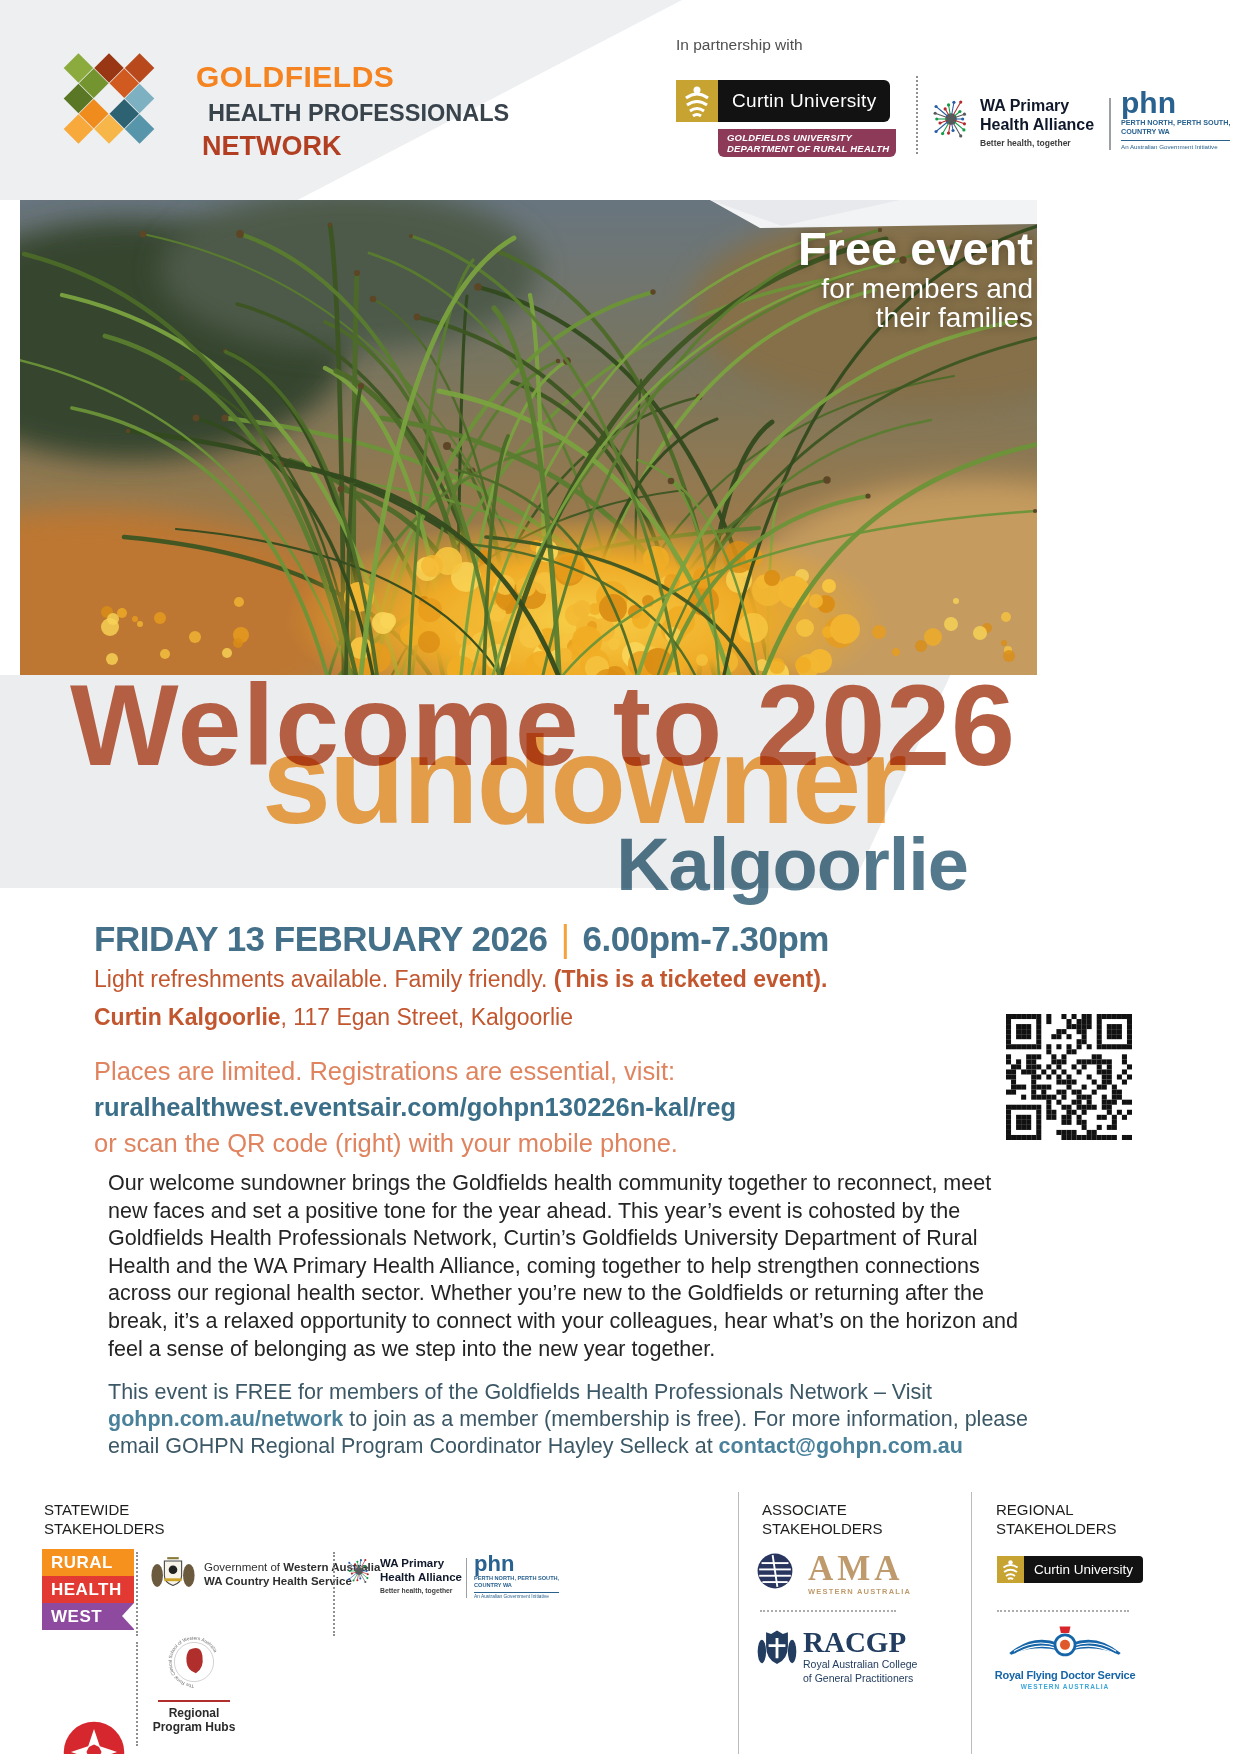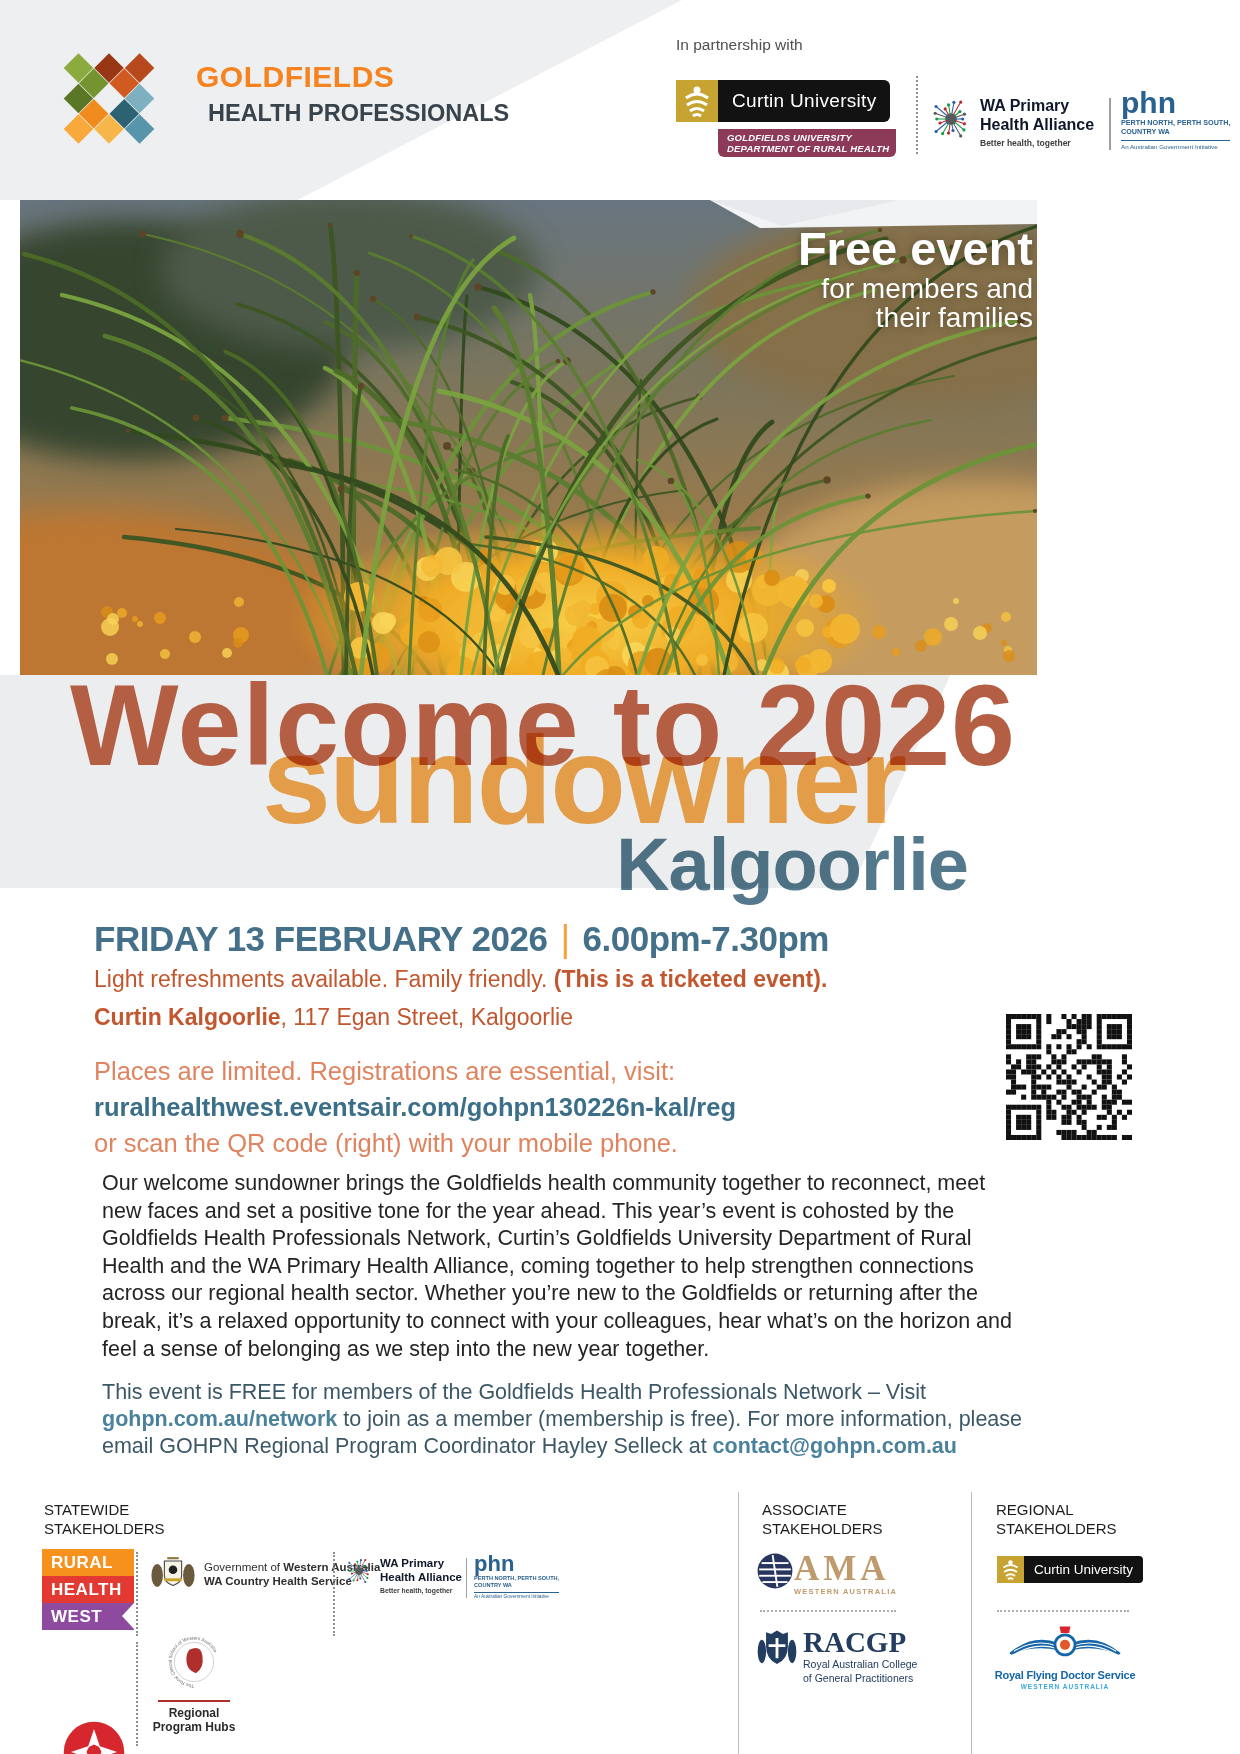--- a/index.html
+++ b/index.html
@@ -64,42 +64,42 @@
     mix-blend-mode:multiply;z-index:4}
 
   
   .date-row{position:absolute;left:94px;top:918px;font-size:35px;font-weight:700;
     color:#44708a;letter-spacing:-.5px}
   .date-pipe{color:#f5a23c;font-weight:400;padding:0 13px;font-size:37px}
   .detail{position:absolute;left:94px;font-size:23px;color:#c2572f}
   .bold{font-weight:700}
   .reg{position:absolute;left:94px;top:1053px;font-size:25.5px;line-height:36px;color:#e0835f}
   .reg-url{color:#3b6e88;font-weight:700;cursor:pointer}
-  .para{position:absolute;left:102px;width:928px}
+  .para{position:absolute;left:108px;width:928px}
   .para1{top:1170px;font-size:21.5px;line-height:27.6px;color:#242424}
   .para2{top:1379px;font-size:21.5px;line-height:27px;color:#3c5866}
   .blink{color:#4a819b;font-weight:700;cursor:pointer}
 
   
   .col-label{position:absolute;font-size:15px;line-height:19px;color:#1d1d1b}
   .col-div{position:absolute;width:1px;background:#b8bcbf}
   .dot-h{position:absolute;border-top:2px dotted #adadad}
   .rhw{position:absolute;left:42px;top:1549px;width:92px;color:#fff;font-weight:700;
     font-size:17px;letter-spacing:.5px}
   .rhw-row{height:27px;line-height:27px;padding-left:9px;position:relative}
   .rhw-notch{position:absolute;right:0;top:0;width:0;height:0;border-right:12px solid #fff;
     border-top:13.5px solid transparent;border-bottom:13.5px solid transparent}
   .gov{position:absolute;left:150px;top:1556px;display:flex;gap:8px;align-items:center}
   .gov-text{font-size:11.5px;line-height:14px;color:#2f2f2f}
   .stjohn{position:absolute;left:44px;top:1720px;width:100px;text-align:center}
   .stjohn-word{font-size:26px;font-weight:700;color:#dd1f26;letter-spacing:-1px;margin-top:4px}
   .rcs{position:absolute;left:150px;top:1634px;width:88px;text-align:center}
   .rcs-line{border-top:2px solid #b02f2c;margin:6px 8px 4px 8px}
   .rcs-label{font-size:12px;line-height:14px;font-weight:700;color:#2b2b2b}
-  .ama{position:absolute;left:756px;top:1552px;display:flex;gap:0;align-items:flex-start}
+  .ama{position:absolute;left:756px;top:1552px;display:flex;gap:14px;align-items:flex-start}
   .ama-name{font-family:"Liberation Serif",serif;font-weight:700;font-size:35px;line-height:33px;
     letter-spacing:4px;color:#bf9a6c}
   .ama-sub{font-size:7.5px;font-weight:700;letter-spacing:1.2px;color:#bf9a6c;text-align:center;margin-top:2px}
   .racgp{position:absolute;left:756px;top:1628px;display:flex;gap:5px;align-items:flex-start}
   .racgp-name{font-family:"Liberation Serif",serif;font-weight:700;font-size:29px;line-height:28px;color:#223d5f}
   .racgp-sub{font-size:10.5px;line-height:12px;color:#223d5f;margin-top:2px}
   .curtin-mini{position:absolute;left:997px;top:1556px;display:flex}
   .cm-gold{width:27px;height:27px;background:#c7a332;display:flex;align-items:center;justify-content:center}
   .cm-black{height:27px;background:#121212;color:#fff;display:flex;align-items:center;
     padding:0 10px;font-size:13.5px;border-radius:0 4px 4px 0}
@@ -125,20 +125,21 @@
         <div style="position:absolute;left:90px;top:90px;width:29px;height:29px;background:#f7b64a"></div>
         <div style="position:absolute;left:60px;top:90px;width:29px;height:29px;background:#f08c1e"></div>
         <div style="position:absolute;left:60px;top:120px;width:29px;height:29px;background:#f7a93c"></div>
         <div style="position:absolute;left:30px;top:90px;width:29px;height:29px;background:#597724"></div>
         <div style="position:absolute;left:30px;top:60px;width:29px;height:29px;background:#74942f"></div>
         <div style="position:absolute;left:0px;top:60px;width:29px;height:29px;background:#8cab3f"></div>
       </div>
     <div class="gohpn-text">
       <div class="g1">GOLDFIELDS</div>
       <div class="g2">HEALTH PROFESSIONALS</div>
+      <div class="g3">NETWORK</div>
     </div>
 
     <div class="partner-label">In partnership with</div>
 
     <div class="curtin-lockup">
       <div class="curtin-row">
         <div class="curtin-gold">
           <svg viewBox="0 0 42 42" width="42" height="42">
             <circle cx="21" cy="10" r="3.5" fill="#fff"></circle>
             <g stroke="#fff" stroke-width="3" fill="none">

